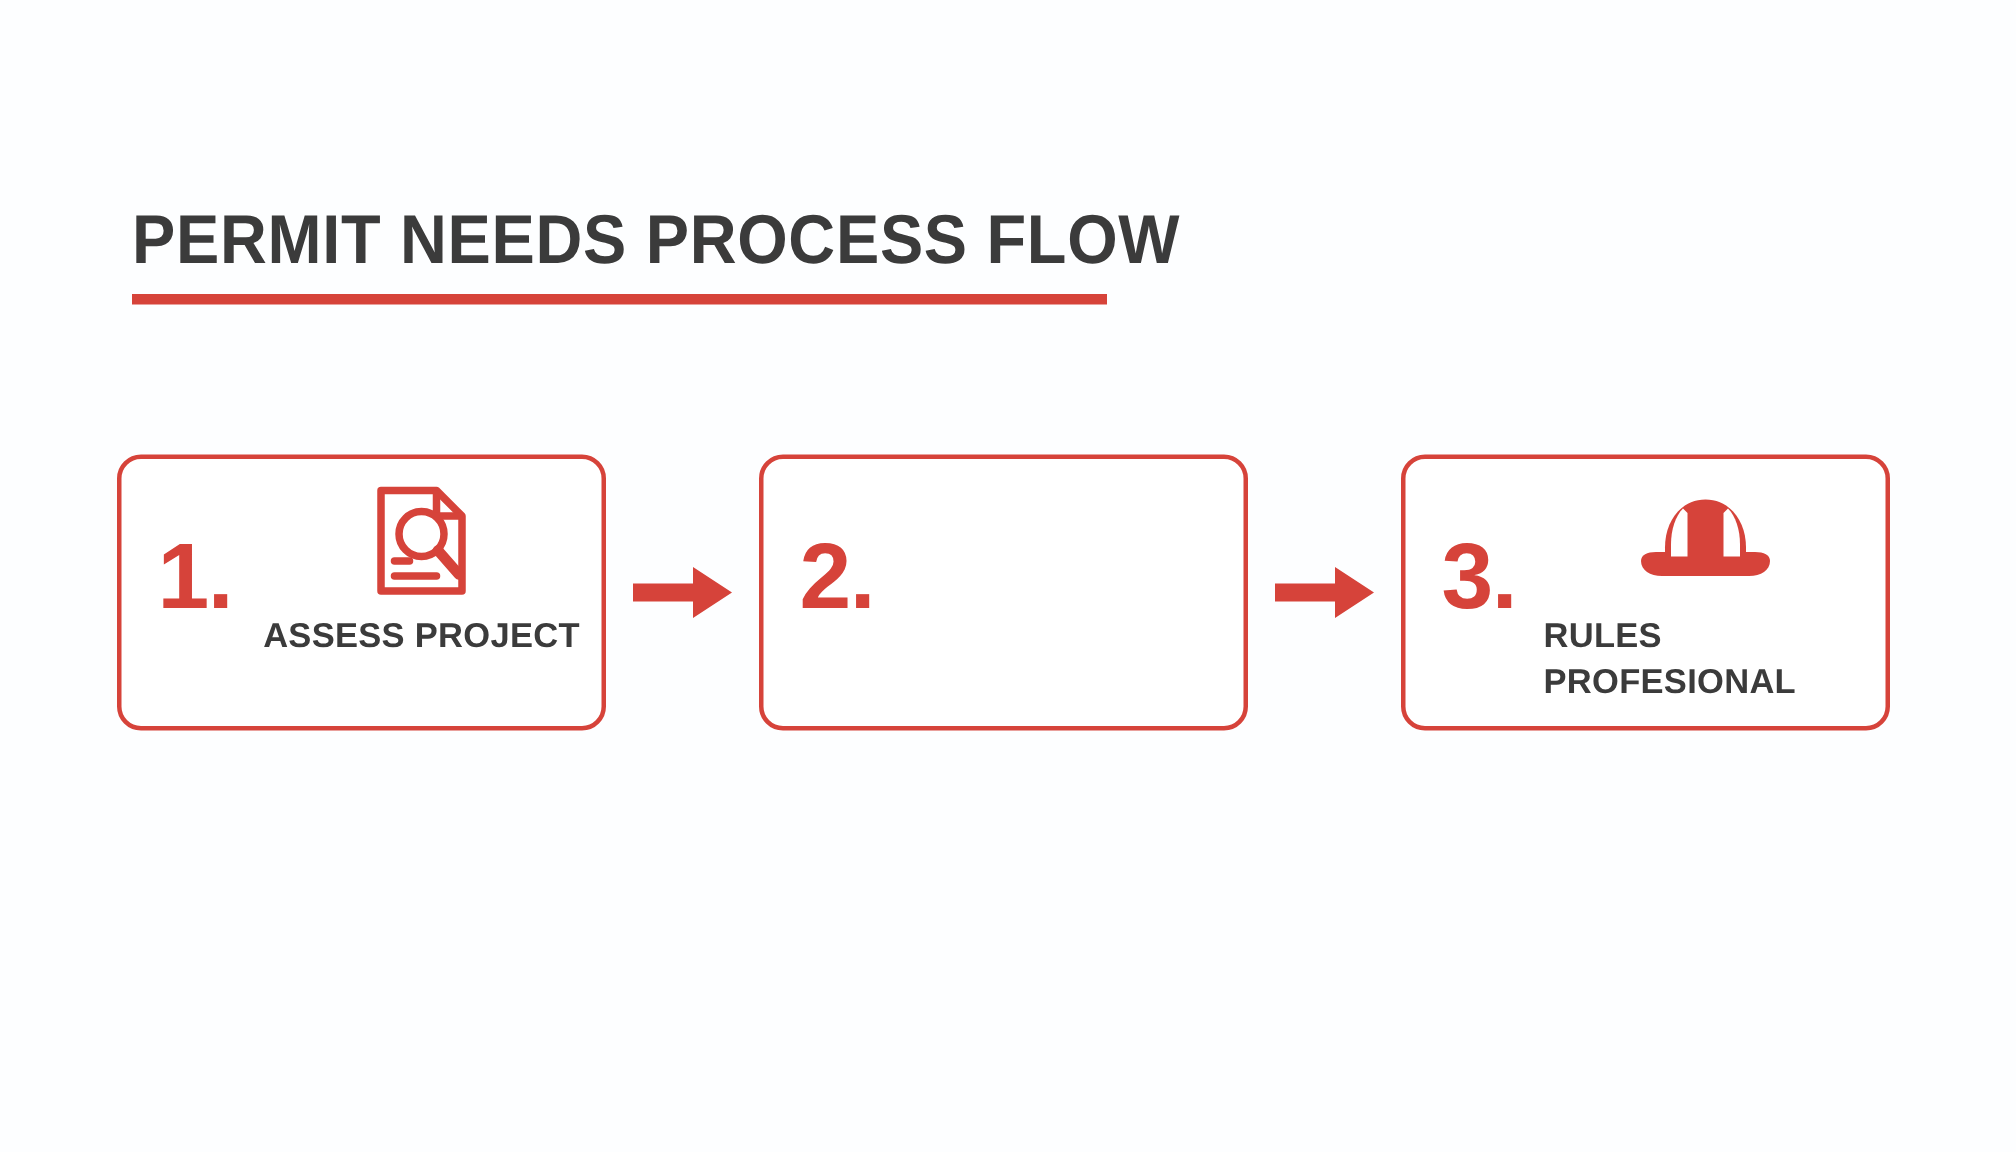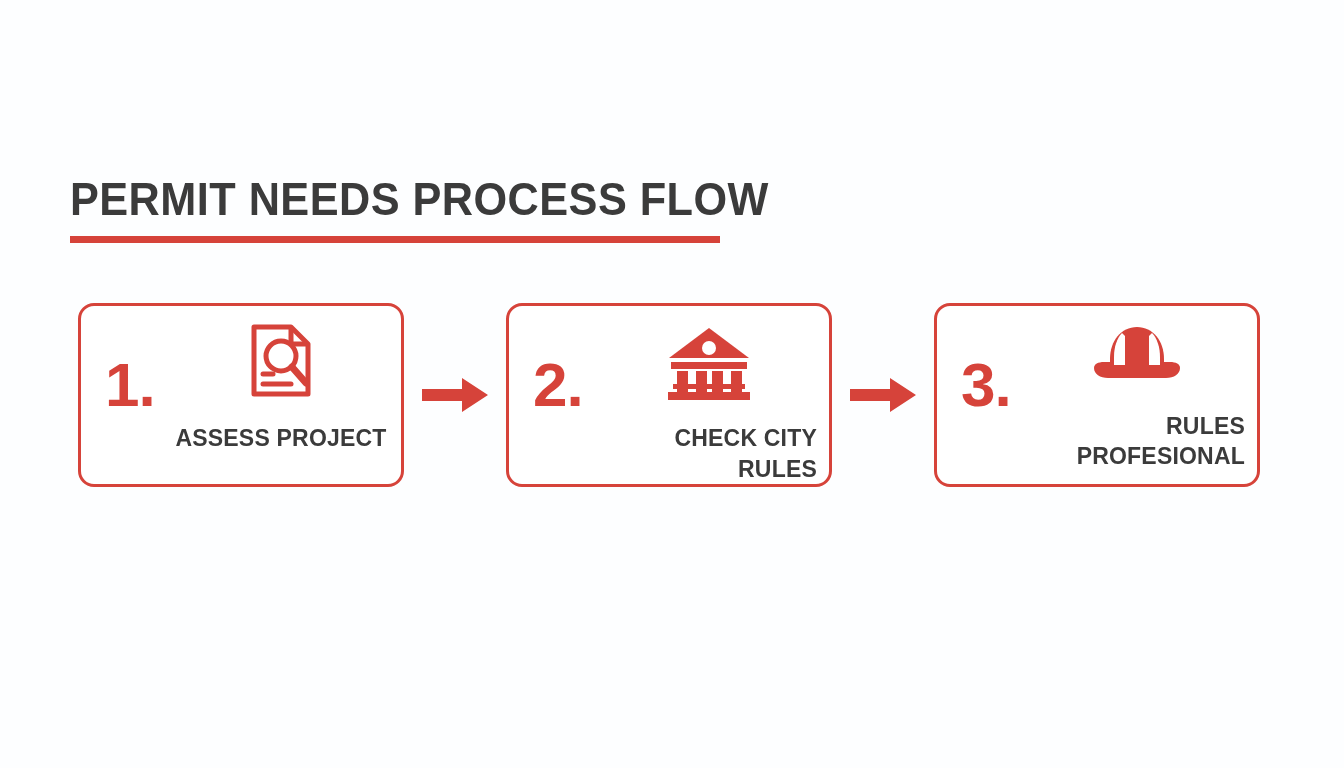--- a/index.html
+++ b/index.html
@@ -15,23 +15,22 @@
   }
   .canvas {
     position: relative;
     width: 1344px;
     height: 768px;
   }
 
   
   .title-block {
     position: absolute;
-    left: 70px;
+    left: 88px;
     top: 136px;
-    margin-top: 40px;
   }
   .title {
     font-family: "Liberation Sans Narrow", "Liberation Sans", sans-serif;
     font-size: 46px;
     font-weight: bold;
     letter-spacing: 0.5px;
     color: #3b3b3b;
     line-height: 1;
     white-space: nowrap;
     transform: scaleX(0.94);
@@ -85,25 +84,25 @@
     align-items: center;
     justify-content: flex-start;
   }
   .icon-wrap {
     height: 78px;
     display: flex;
     align-items: center;
     justify-content: center;
   }
   .card-label {
-    margin-top: 23px;
+    margin-top: 8px;
     font-size: 23px;
     font-weight: bold;
     color: #3b3b3b;
-    text-align: right;
+    text-align: left;
     line-height: 1.33;
     letter-spacing: 0.2px;
   }
 
   
   .arrow {
     flex: 0 0 auto;
     width: 102px;
     display: flex;
     align-items: center;
@@ -144,38 +143,20 @@
     </div>
 
     <div class="arrow">
       <svg width="66" height="34" viewBox="0 0 66 34" aria-hidden="true">
         <path d="M0 11 H40 V0 L66 17 L40 34 V23 H0 Z" fill="#d6433a"></path>
       </svg>
     </div>
 
     <div class="card">
       <div class="card-num">2.</div>
-      <div class="card-body">
-        <div class="icon-wrap">
-          <svg width="84" height="78" viewBox="0 0 84 78" aria-hidden="true">
-            <g fill="#d6433a">
-              <path d="M42 6 L82 36 H2 Z"></path>
-              <rect x="4" y="40" width="76" height="7"></rect>
-              <rect x="10" y="49" width="11" height="24"></rect>
-              <rect x="29" y="49" width="11" height="24"></rect>
-              <rect x="45" y="49" width="11" height="24"></rect>
-              <rect x="64" y="49" width="11" height="24"></rect>
-              <rect x="6" y="62" width="72" height="5"></rect>
-              <rect x="1" y="70" width="82" height="8"></rect>
-            </g>
-            <circle cx="42" cy="26" r="7" fill="#ffffff"></circle>
-          </svg>
-        </div>
-        <div class="card-label">CHECK CITY RULES</div>
-      </div>
     </div>
 
     <div class="arrow">
       <svg width="66" height="34" viewBox="0 0 66 34" aria-hidden="true">
         <path d="M0 11 H40 V0 L66 17 L40 34 V23 H0 Z" fill="#d6433a"></path>
       </svg>
     </div>
 
     <div class="card">
       <div class="card-num">3.</div>

